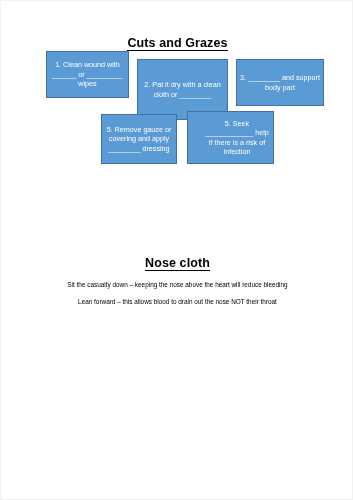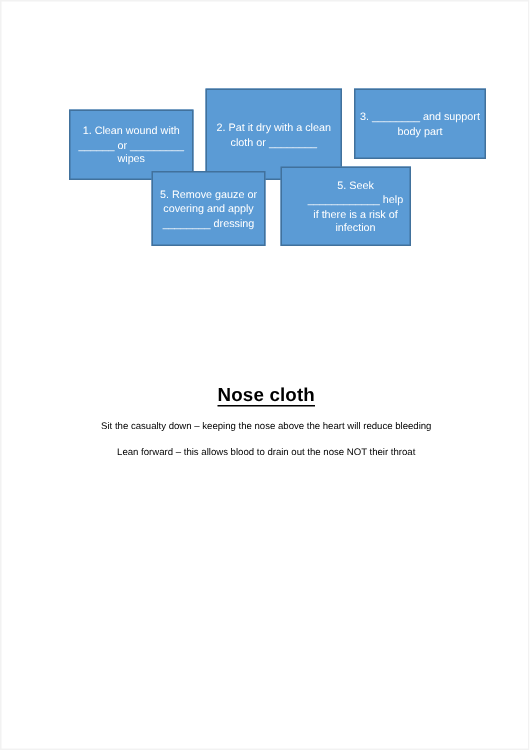--- a/index.html
+++ b/index.html
@@ -52,21 +52,21 @@
     line-height: 1.32;
     text-align: center;
     display: flex;
     align-items: center;
     justify-content: center;
     padding: 2px 3px;
     word-break: break-word;
   }
   .shape .txt { display: block; width: 100%; }
 
-  #box-1 { left: 45px;  top: 72px;  width: 83px; height: 47px; }
+  #box-1 { left: 45px;  top: 50px;  width: 83px; height: 47px; }
   #box-2 { left: 136px; top: 58px;  width: 91px; height: 61px; }
   #box-3 { left: 235px; top: 58px;  width: 88px; height: 47px; }
   #box-4 { left: 100px; top: 113px; width: 76px; height: 50px; }
   #box-5 { left: 186px; top: 110px; width: 87px; height: 53px; padding-left: 16px; }
 
   
   .body-line {
     position: absolute;
     left: 0;
     width: 353px;
@@ -76,20 +76,23 @@
     line-height: 1.4;
   }
   #nose-line-1 { top: 280px; }
   #nose-line-2 { top: 297px; }
 </style>
 </head>
 <body>
 
 <div class="page">
 
+  <div class="heading" id="heading-cuts">
+    <span>Cuts and Grazes</span>
+  </div>
 
   <div class="shape" id="box-1">
     <span class="txt">1. Clean wound with ______ or _________ wipes</span>
   </div>
 
   <div class="shape" id="box-2">
     <span class="txt">2. Pat it dry with a clean cloth or ________</span>
   </div>
 
   <div class="shape" id="box-3">

